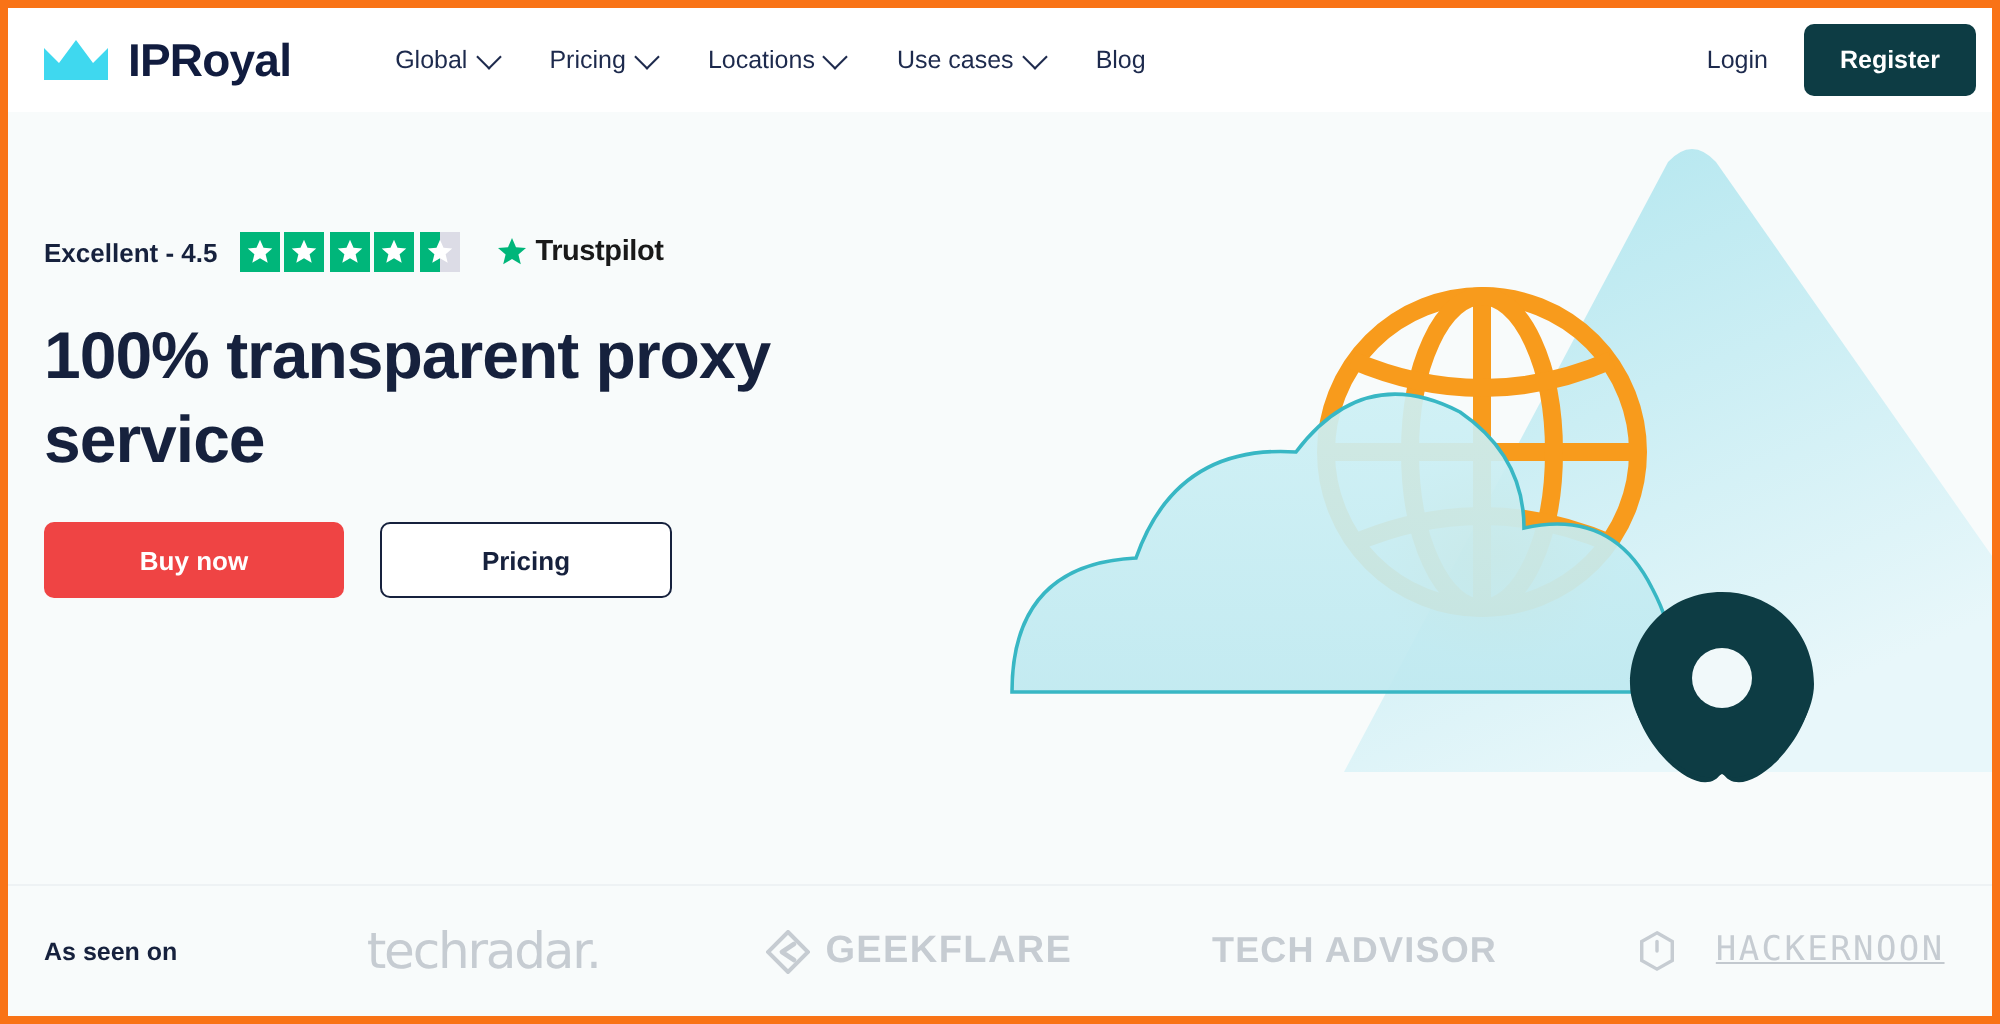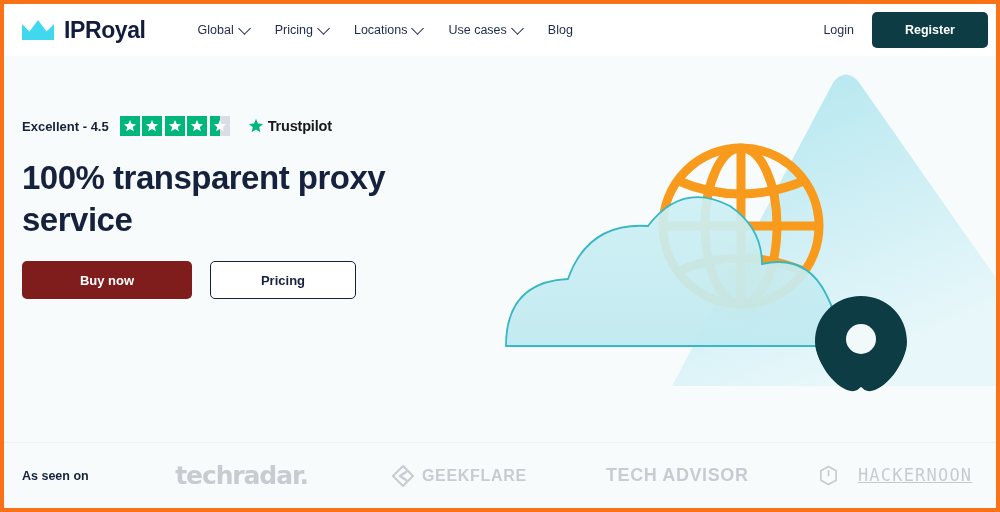--- a/index.html
+++ b/index.html
@@ -85,21 +85,21 @@
     color: #1d2a4d;
     cursor: pointer;
   }
   .register-btn {
     background: #0d3c44;
     color: #ffffff;
     font-size: 12.5px;
     font-weight: 700;
     border: none;
     border-radius: 5px;
-    padding: 11px 33px;
+    padding: 11px 18px;
     cursor: pointer;
     font-family: "Liberation Sans", sans-serif;
   }
 
   
   .hero-art {
     position: absolute;
     top: 52px; right: 0;
     width: 520px; height: 393px;
     z-index: 5;
@@ -176,24 +176,24 @@
     font-weight: 700;
     border-radius: 5px;
     cursor: pointer;
     font-family: "Liberation Sans", sans-serif;
     height: 38px;
     display: flex;
     align-items: center;
     justify-content: center;
   }
   .btn-primary {
-    background: #7f1d1d;
+    background: #ef4444;
     color: #ffffff;
     border: none;
-    width: 170px;
+    width: 150px;
   }
   .btn-secondary {
     background: #ffffff;
     color: #16213d;
     border: 1.4px solid #16213d;
     width: 146px;
   }
 
   
   .seen-bar {
@@ -240,28 +240,28 @@
   }
   .yahoo-news {
     font-size: 10px;
     font-weight: 700;
     color: #c6ccd2;
     letter-spacing: 1.6px;
     margin-top: 1px;
   }
   .techradar-word {
     font-size: 25px;
-    font-weight: 700;
+    font-weight: 400;
     color: #c6ccd2;
     letter-spacing: -1.1px;
     font-family: "DejaVu Sans", sans-serif;
   }
   .geekflare-row { display: flex; align-items: center; gap: 8px; }
   .geekflare-word {
-    font-size: 16px;
+    font-size: 19px;
     font-weight: 600;
     color: #c6ccd2;
     letter-spacing: 0.7px;
   }
   .techadvisor-word {
     font-size: 18px;
     font-weight: 700;
     color: #c6ccd2;
     letter-spacing: 0.6px;
   }

